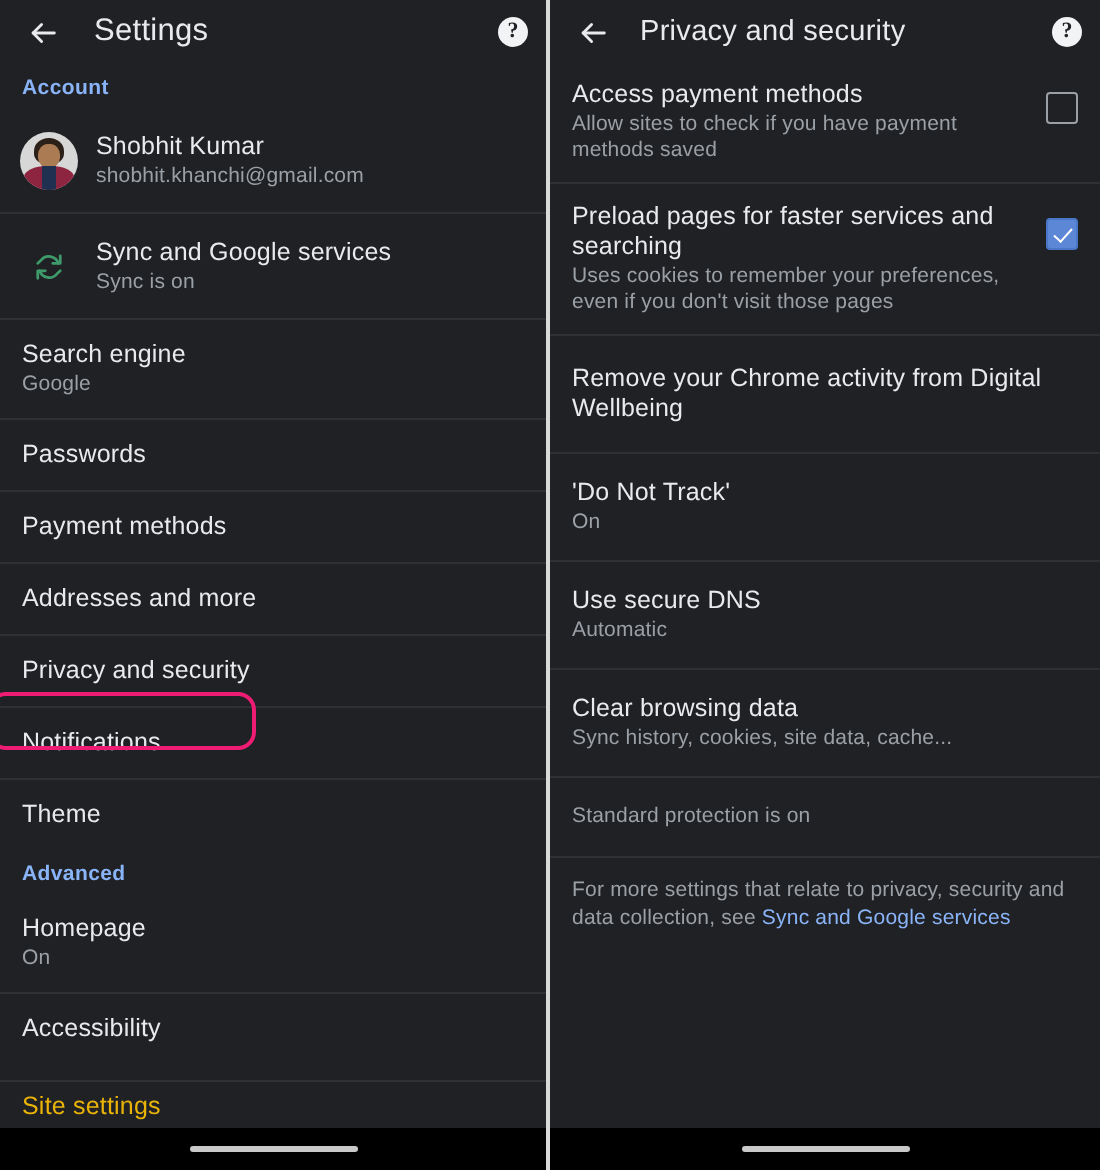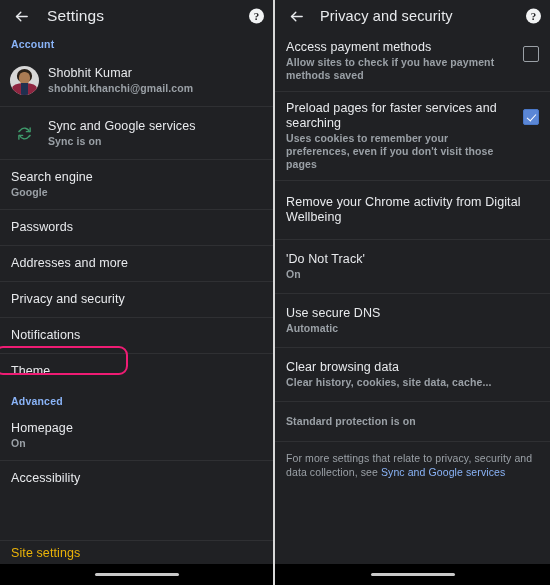--- a/index.html
+++ b/index.html
@@ -89,21 +89,20 @@
     font-size: 12.5px;
     line-height: 15px;
     letter-spacing: .1px;
   }
   .row-sub {
     color: #9aa0a6;
     font-size: 10.5px;
     line-height: 13px;
     margin-top: 1px;
     letter-spacing: .1px;
-    font-weight: bold;
   }
 
   
   .row.with-media { display: flex; align-items: center; gap: 0; padding-left: 8px; }
   .media {
     width: 32px; height: 32px;
     flex: 0 0 32px;
     margin-right: 8px;
     display: flex; align-items: center; justify-content: center;
   }
@@ -273,20 +272,23 @@
 
 
     <div class="row">
       <div class="row-title">Search engine</div>
       <div class="row-sub">Google</div>
     </div>
     <div class="row">
       <div class="row-title">Passwords</div>
     </div>
     <div class="row">
+      <div class="row-title">Payment methods</div>
+    </div>
+    <div class="row">
       <div class="row-title">Addresses and more</div>
     </div>
     <div class="row">
       <div class="row-title">Privacy and security</div>
     </div>
     <div class="row">
       <div class="row-title">Notifications</div>
     </div>
     <div class="row">
       <div class="row-title">Theme</div>
@@ -353,21 +355,21 @@
       <div class="row-sub">On</div>
     </div>
 
     <div class="row" style="padding-top:12px;padding-bottom:12px;">
       <div class="row-title">Use secure DNS</div>
       <div class="row-sub">Automatic</div>
     </div>
 
     <div class="row" style="padding-top:12px;padding-bottom:12px;">
       <div class="row-title">Clear browsing data</div>
-      <div class="row-sub">Clear history, cookies, site data, cache...</div>
+      <div class="row-sub">Sync history, cookies, site data, cache...</div>
     </div>
 
     <div class="row" style="padding-top:12px;padding-bottom:13px;">
       <div class="row-sub">Standard protection is on</div>
     </div>
 
     <div class="footnote" style="border-top:1px solid #2f3033;padding-top:10px;">
       <span>For more settings that relate to privacy, security and data collection, see </span><span class="link">Sync and Google services</span>
     </div>
 

